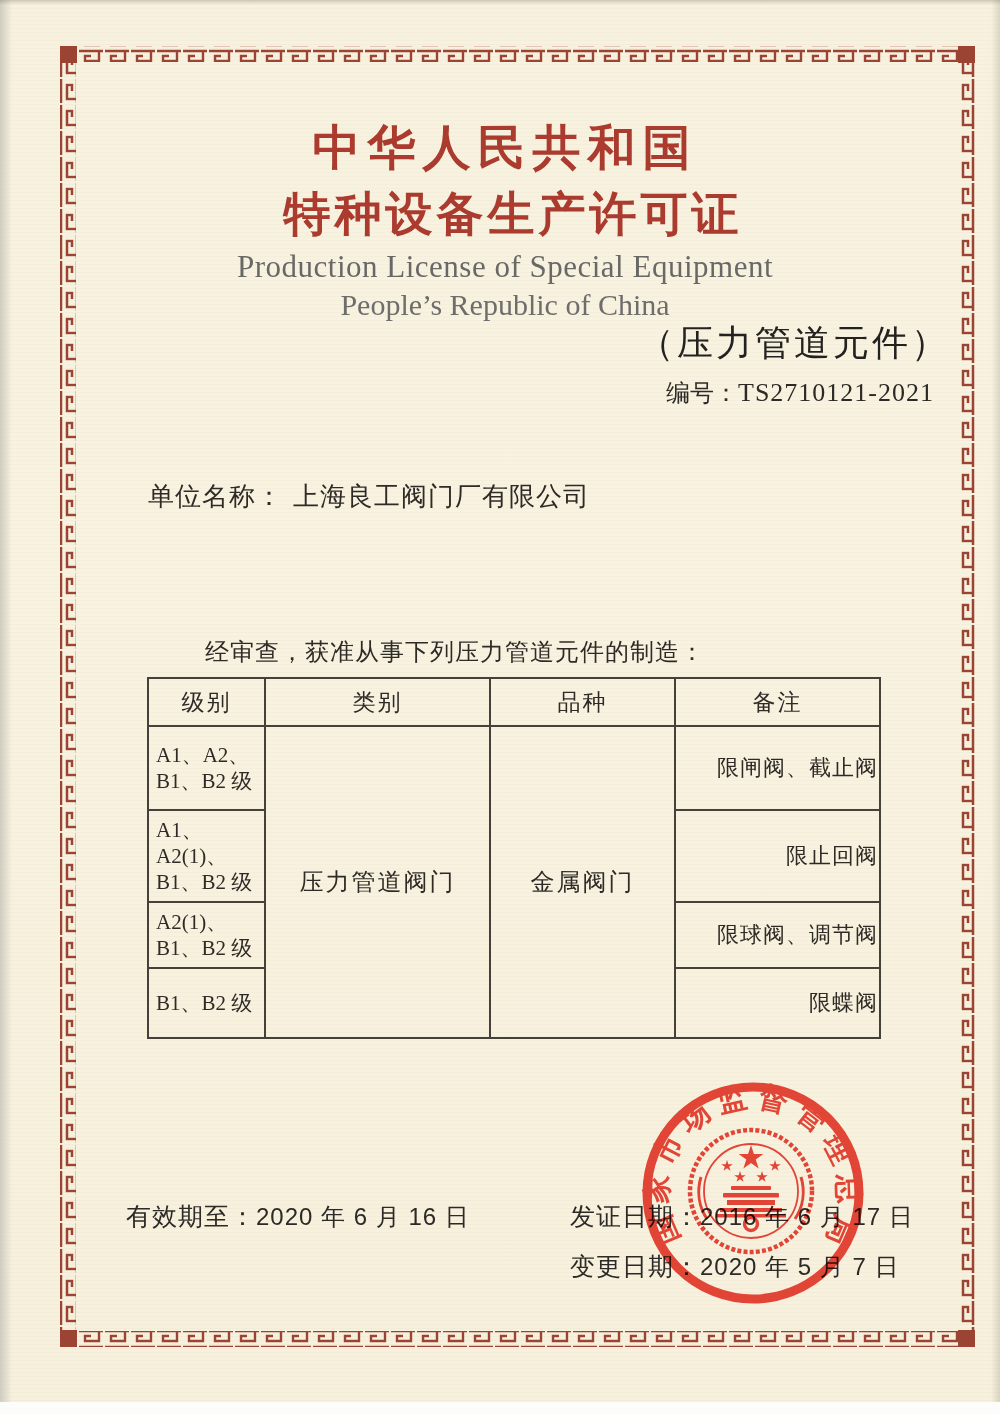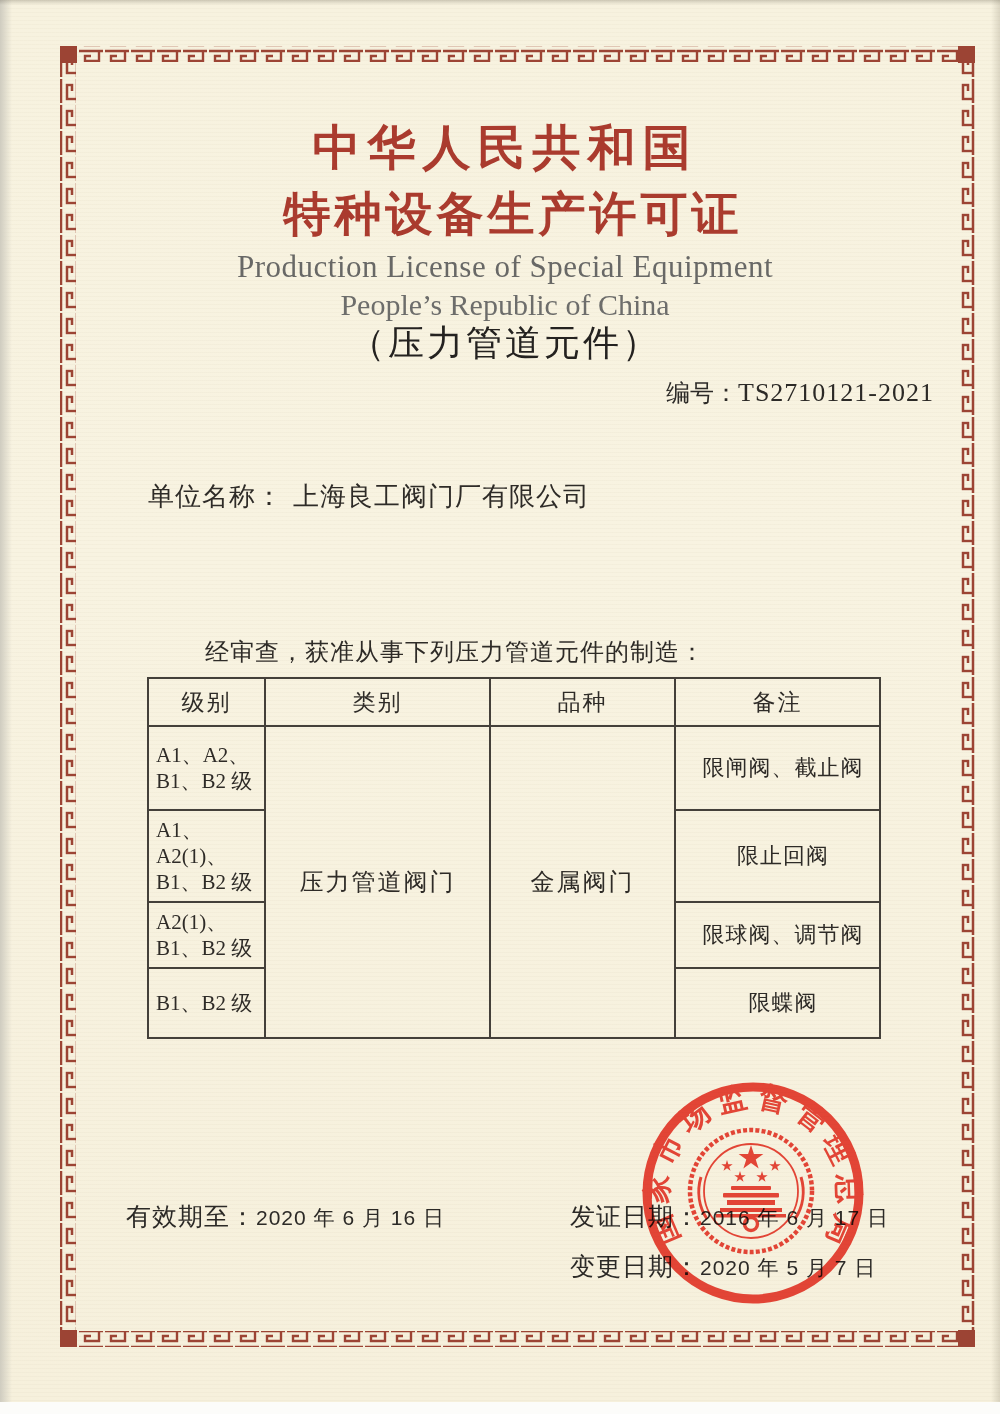--- a/index.html
+++ b/index.html
@@ -26,49 +26,49 @@
   .titles{position:absolute;left:60px;top:0;width:890px;text-align:center;}
   .t-cn1{position:absolute;left:0;top:116px;width:100%;
     font-size:48px;font-weight:bold;color:#aa3b2e;letter-spacing:7px;}
   .t-cn2{position:absolute;left:0;top:183px;width:100%;
     font-size:47px;font-weight:bold;color:#aa3b2e;letter-spacing:4px;padding-left:8px;}
   .t-en1{position:absolute;left:0;top:249px;width:100%;
     font-size:31px;color:#686866;letter-spacing:.5px;}
   .t-en2{position:absolute;left:0;top:288px;width:100%;
     font-size:30px;color:#6d6d6b;}
   .t-sub{position:absolute;left:0;top:319px;width:100%;
-    font-size:36px;color:#242220;letter-spacing:3px;}
+    font-size:36px;color:#242220;letter-spacing:3px;text-align:right;}
 
   .license-line{position:absolute;top:377px;right:66px;font-size:24px;color:#2c2a27;}
   .license-line .num{font-size:26px;letter-spacing:1px;margin-top:13px;}
 
   .info-row{position:absolute;left:148px;font-size:26px;color:#2e2b27;letter-spacing:1px;}
   .row-company{top:479px;}
   .row-address{top:534px;}
   .info-row .val{margin-left:10px;}
 
   .statement{position:absolute;left:205px;top:636px;font-size:24px;color:#2e2b27;letter-spacing:1px;}
 
   table.lic{position:absolute;left:147px;top:677px;border-collapse:collapse;
     table-layout:fixed;width:732px;color:#2e2b27;}
   table.lic td,table.lic th{border:2px solid #44403a;vertical-align:middle;
     font-weight:normal;background:transparent;}
   table.lic th{height:44px;font-size:23px;letter-spacing:2px;}
   td.level{font-size:21px;text-align:left;padding-left:7px;line-height:26px;margin-top:32px;}
-  td.note{font-size:22px;text-align:center;padding-left:12px;letter-spacing:1px;}
+  td.note{font-size:22px;text-align:right;padding-left:12px;letter-spacing:1px;}
   td.mid{font-size:24px;text-align:center;letter-spacing:2px;}
   tr.r1{height:84px;} tr.r2{height:92px;} tr.r3{height:66px;} tr.r4{height:70px;}
 
   .foot-row{position:absolute;font-size:25px;color:#2c2a27;letter-spacing:1px;z-index:2;}
   .f-auth{left:126px;top:1147px;}
   .f-valid{left:126px;top:1200px;}
   .f-ext{left:126px;top:1250px;}
   .f-issue{left:570px;top:1200px;}
   .f-change{left:570px;top:1250px;}
-  .foot-row .date{font-family:"Liberation Sans","DejaVu Sans",sans-serif;font-size:21px;letter-spacing:1px;text-align:right;}
+  .foot-row .date{font-family:"Liberation Sans","DejaVu Sans",sans-serif;font-size:24px;letter-spacing:1px;text-align:right;}
 
   .seal{position:absolute;left:637px;top:1077px;z-index:3;
     mix-blend-mode:multiply;opacity:.93;}
 
   .bottom-strip{position:absolute;left:0;top:1402px;width:1000px;height:12px;
     background:#fcfcfa;}
 </style>
 </head>
 <body>
 

